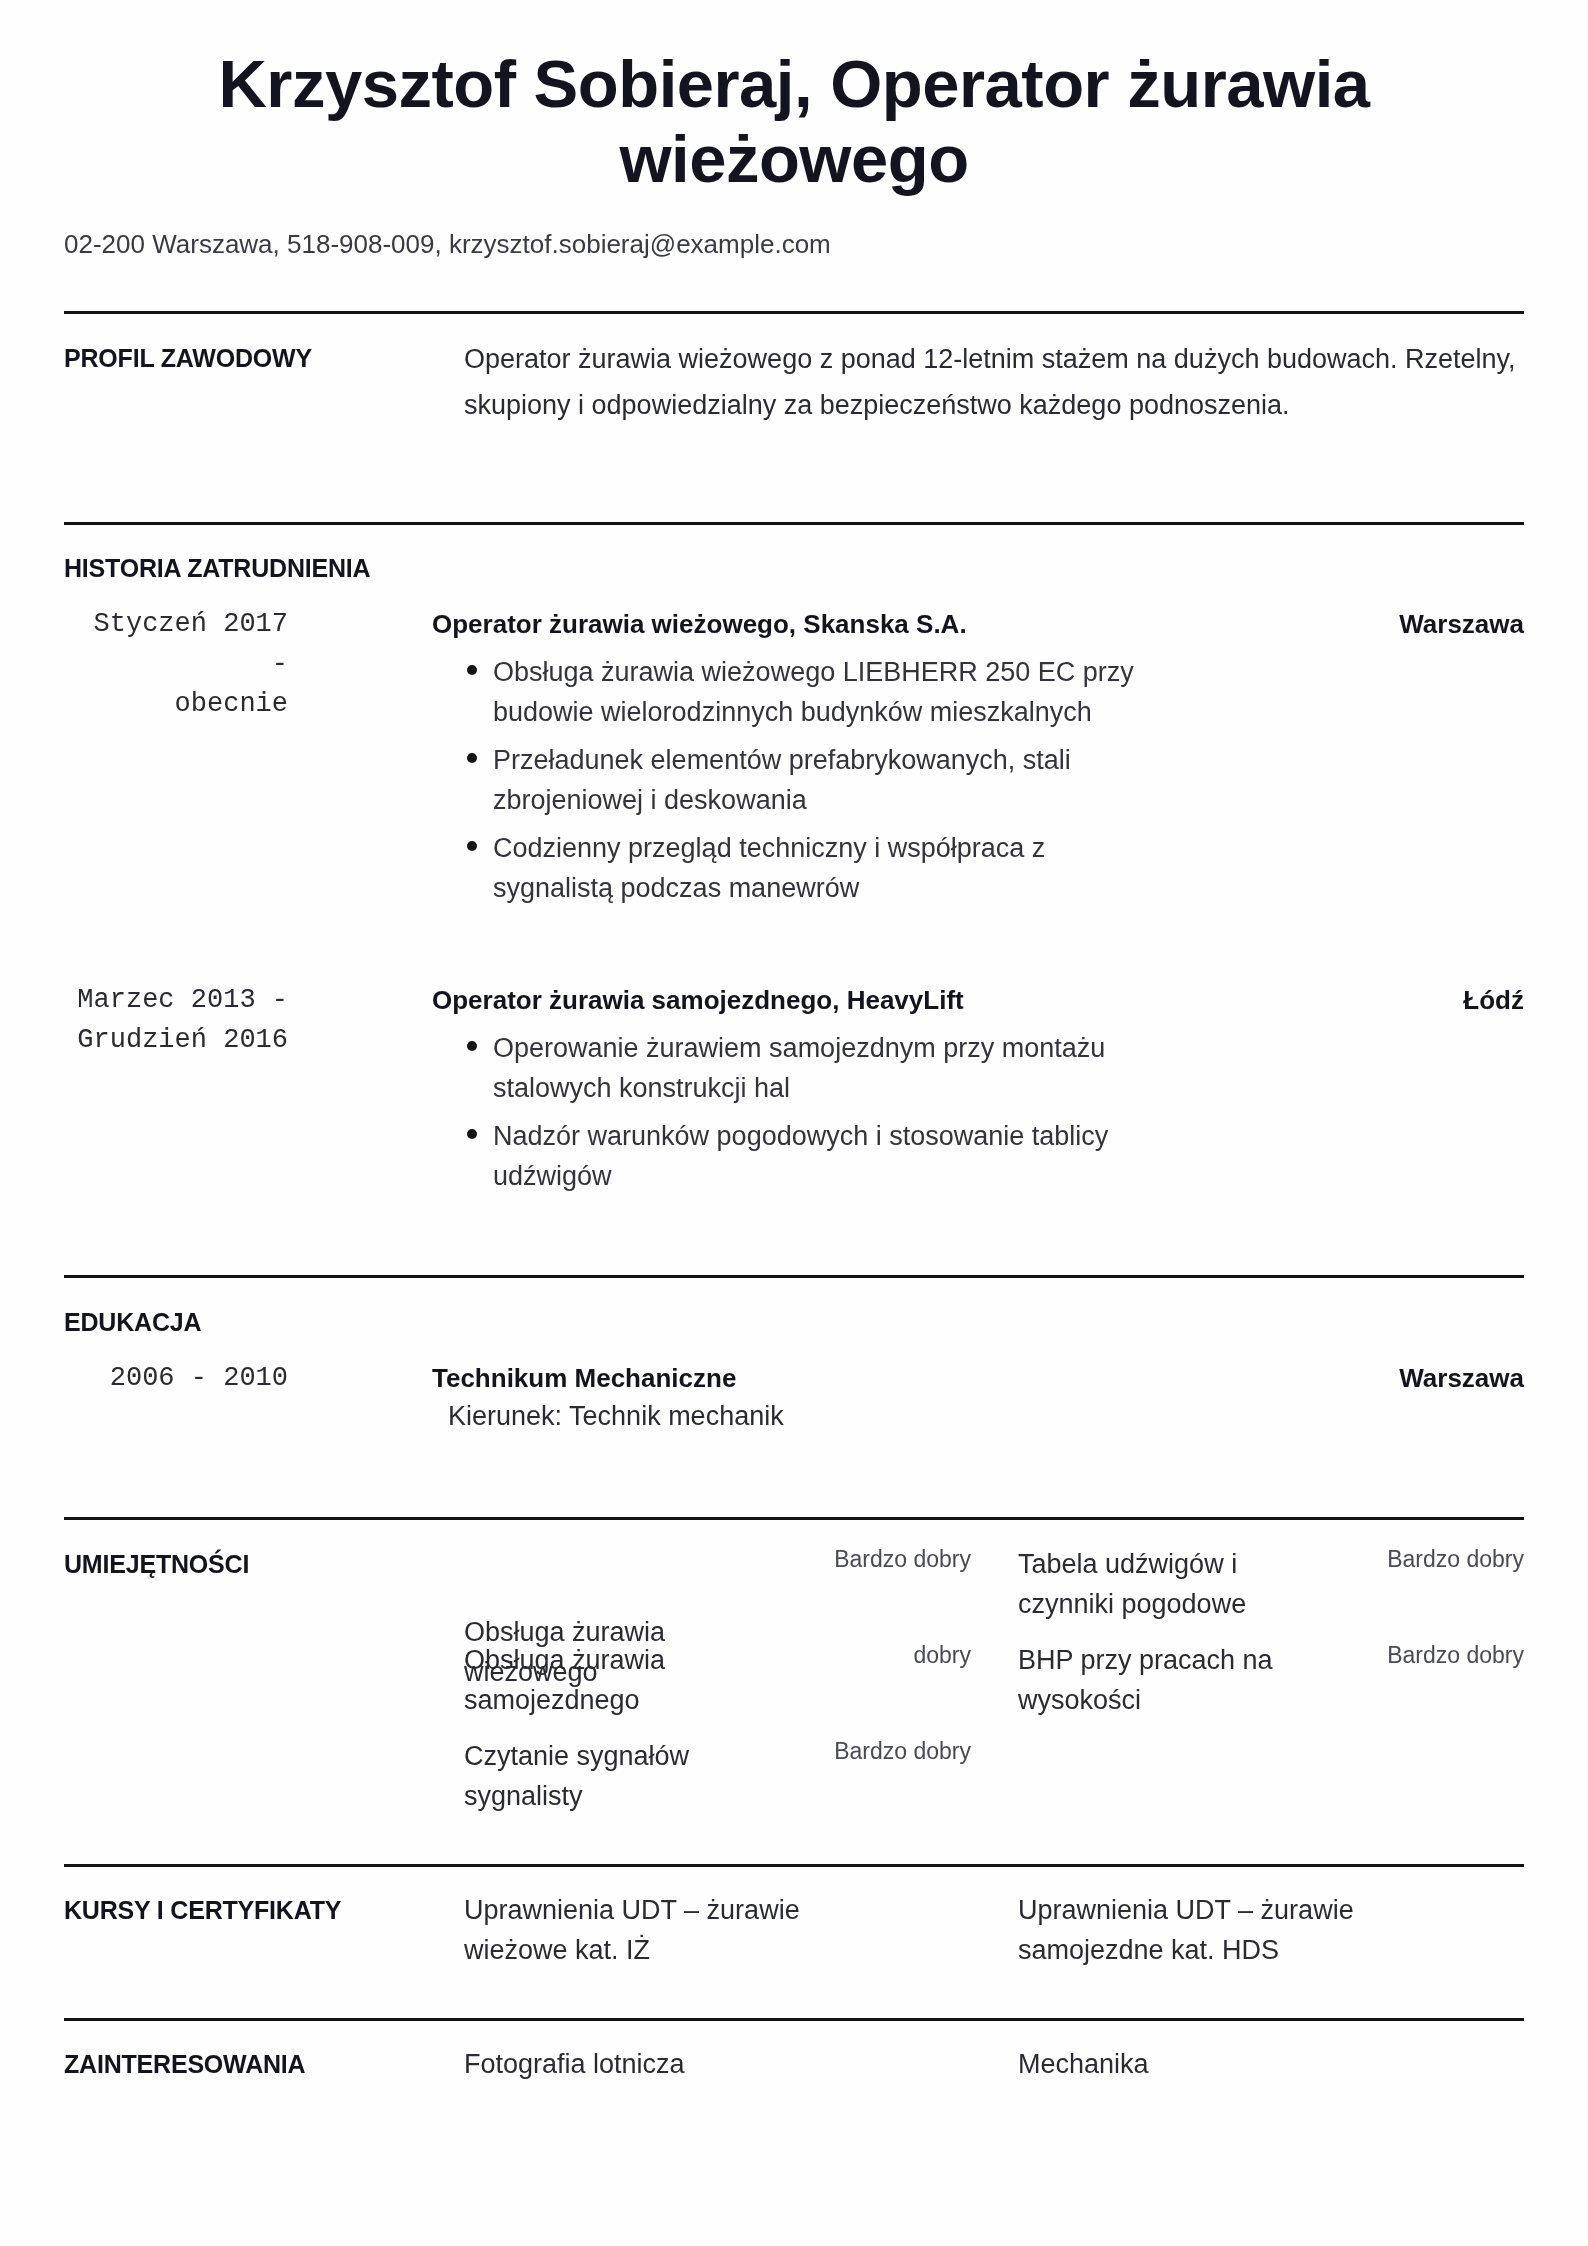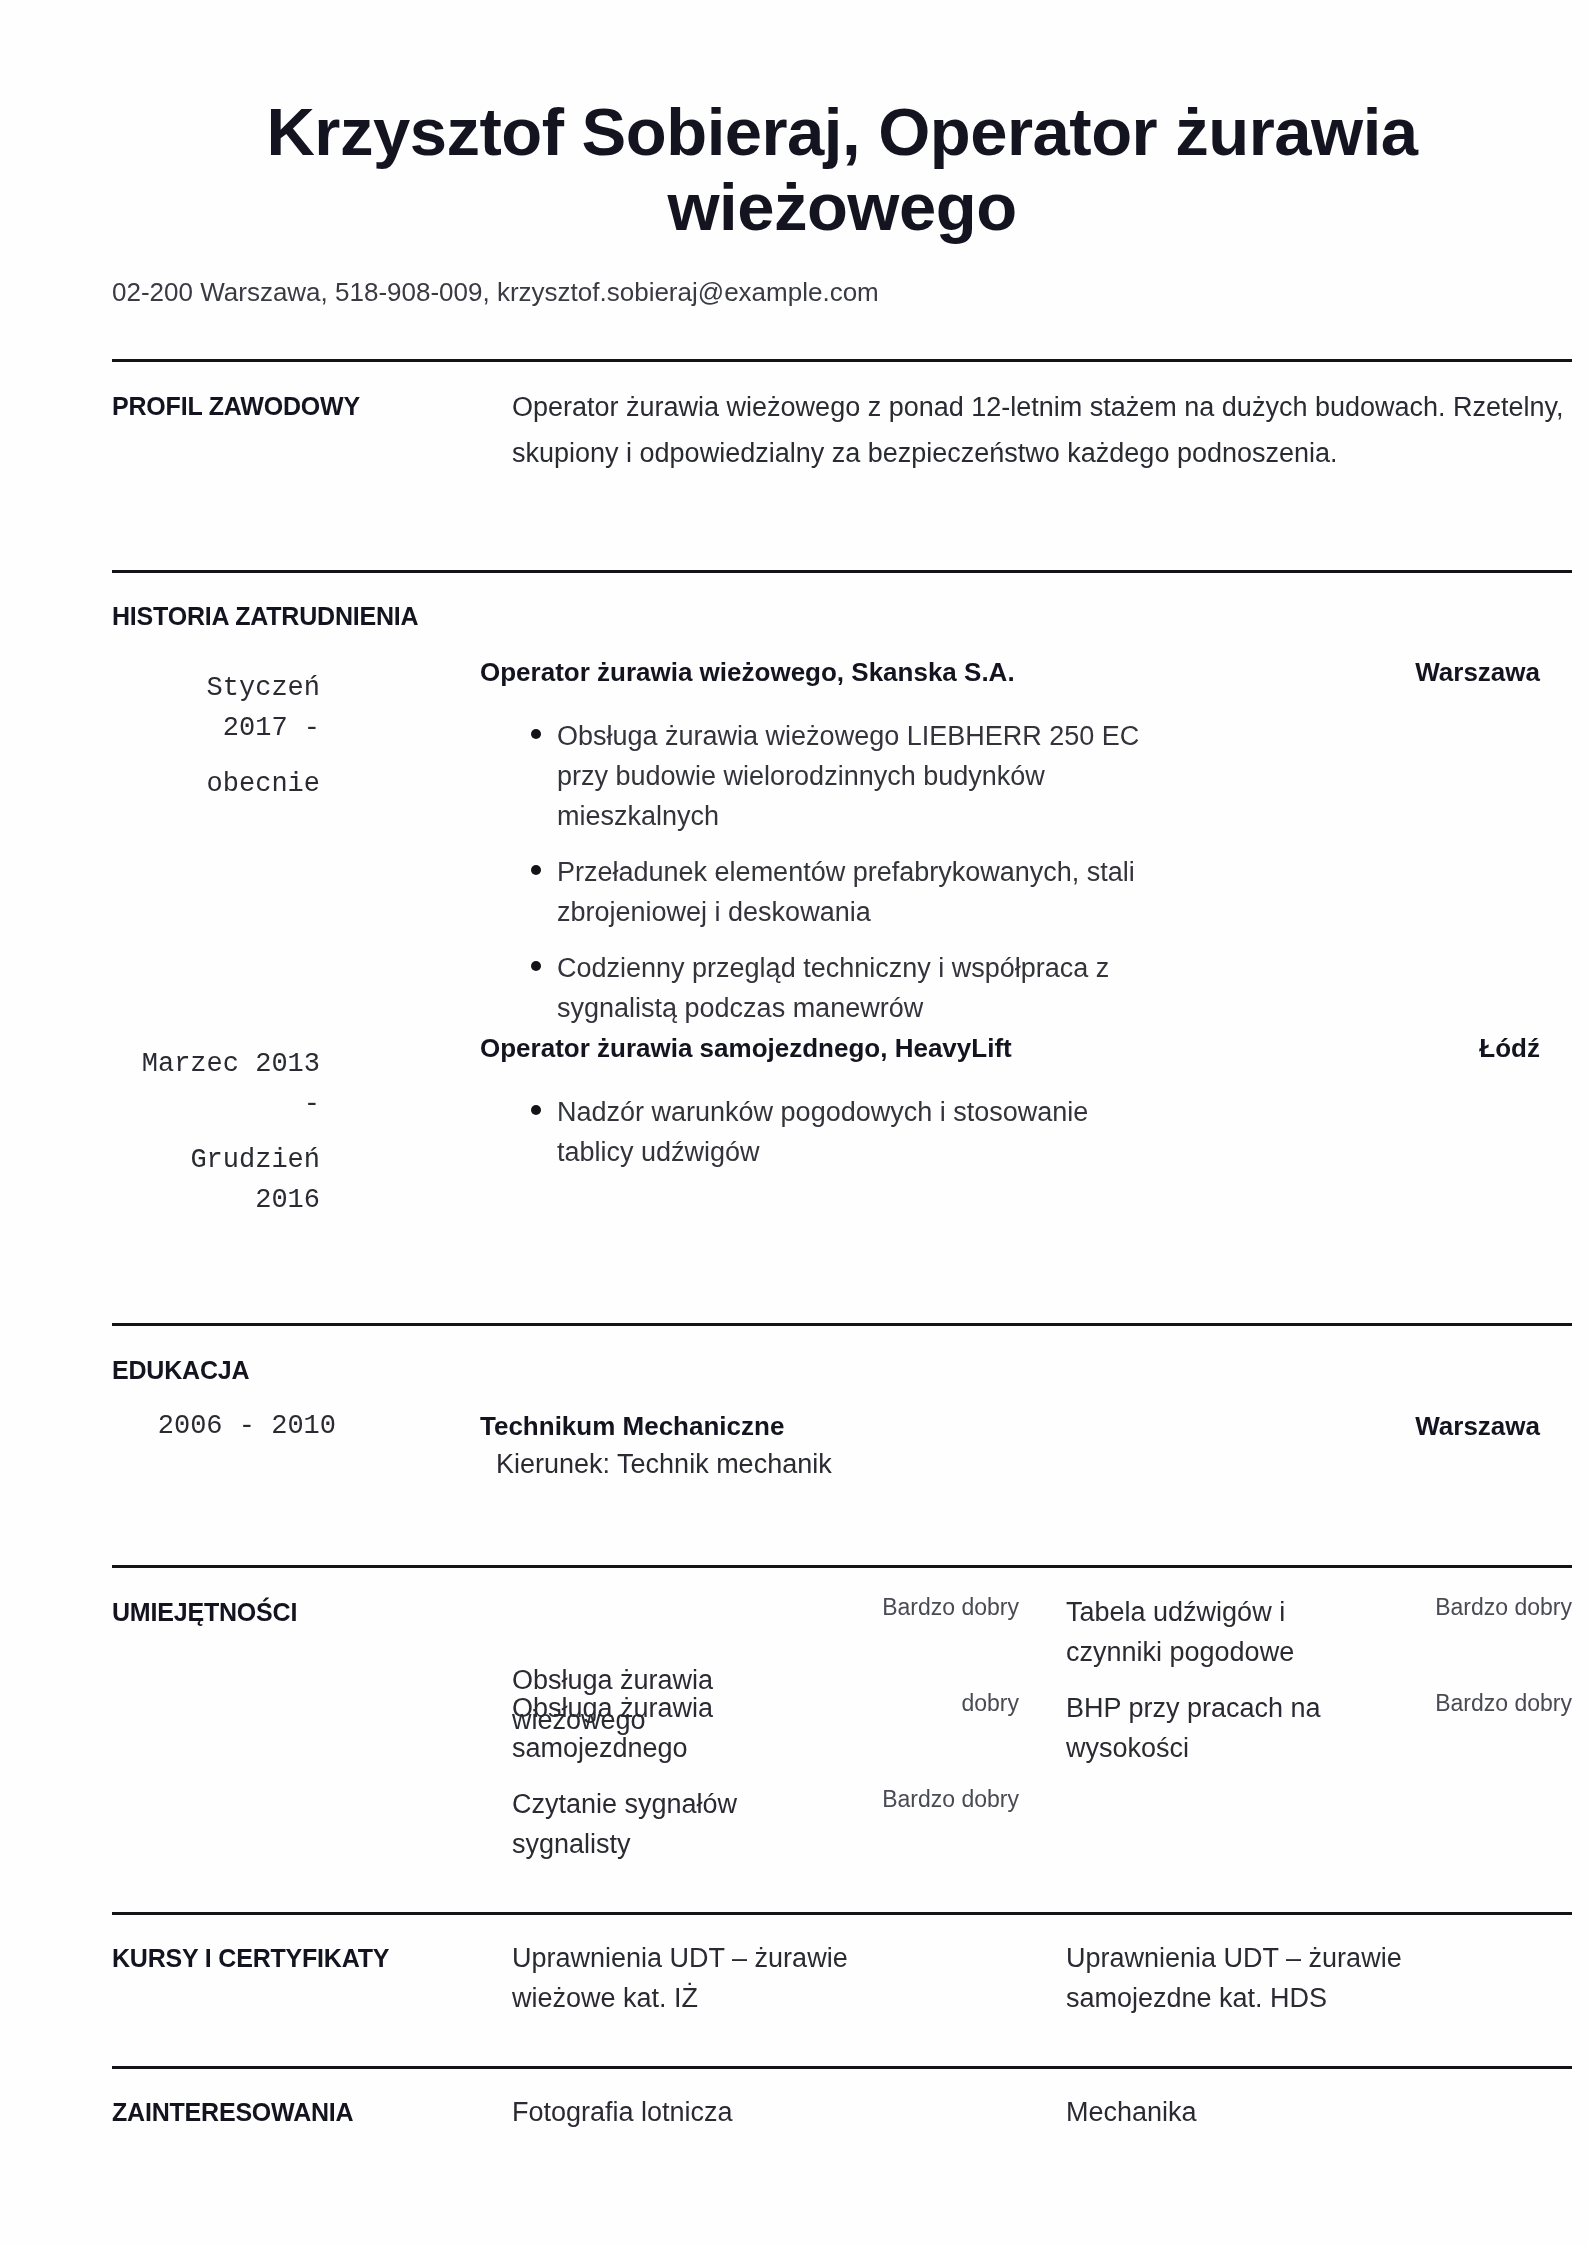--- a/index.html
+++ b/index.html
@@ -1,15 +1,15 @@
 <!DOCTYPE html>
 <html><head>
 <meta charset="utf-8">
 <style>
-  * { margin: 16px; padding: 0; box-sizing: border-box; }
+  * { margin: 0; padding: 0; box-sizing: border-box; }
   html, body { width: 1588px; height: 2246px; background: #fefefe; }
   body { position: relative; font-family: "Liberation Sans", sans-serif; color: #1a1a22; overflow: hidden; }
   .abs { position: absolute; }
   .title { left: 64px; width: 1460px; top: 46px; text-align: center; font-weight: bold; font-size: 67px; line-height: 75px; color: #141420; letter-spacing: -0.5px; }
   .contact { left: 64px; width: 1460px; top: 229px; text-align: left; font-size: 26px; color: #3a3a44; }
   .rule { left: 64px; width: 1460px; height: 3px; background: #141418; }
   .label { left: 64px; font-weight: bold; font-size: 25px; color: #141420; letter-spacing: -0.2px; }
   .body { font-size: 27px; line-height: 46px; color: #2a2a33; }
   .date { width: 224px; left: 64px; text-align: right; font-size: 27px; line-height: 40px; color: #2a2a33; font-family: Liberation Mono, monospace; }
   .job-title { left: 432px; font-weight: bold; font-size: 26px; color: #141420; }
@@ -50,20 +50,21 @@
 </div>
 
 <div>
   <div class="abs date" style="top:980px">
     <div>Marzec 2013 -</div>
     <div>Grudzień 2016</div>
   </div>
   <div class="abs job-title" style="top:985px">Operator żurawia samojezdnego, HeavyLift</div>
   <div class="abs job-city" style="top:985px">Łódź</div>
   <ul class="abs bullets" style="top:1028px; width:660px">
+    <li>Operowanie żurawiem samojezdnym przy montażu stalowych konstrukcji hal</li>
     <li>Nadzór warunków pogodowych i stosowanie tablicy udźwigów</li>
   </ul>
 </div>
 
 <div class="abs rule" style="top:1275px"></div>
 
 <div class="abs label" style="top:1308px">EDUKACJA</div>
 <div>
   <div class="abs date" style="top:1358px">2006 - 2010</div>
   <div class="abs job-title" style="top:1363px">Technikum Mechaniczne</div>

